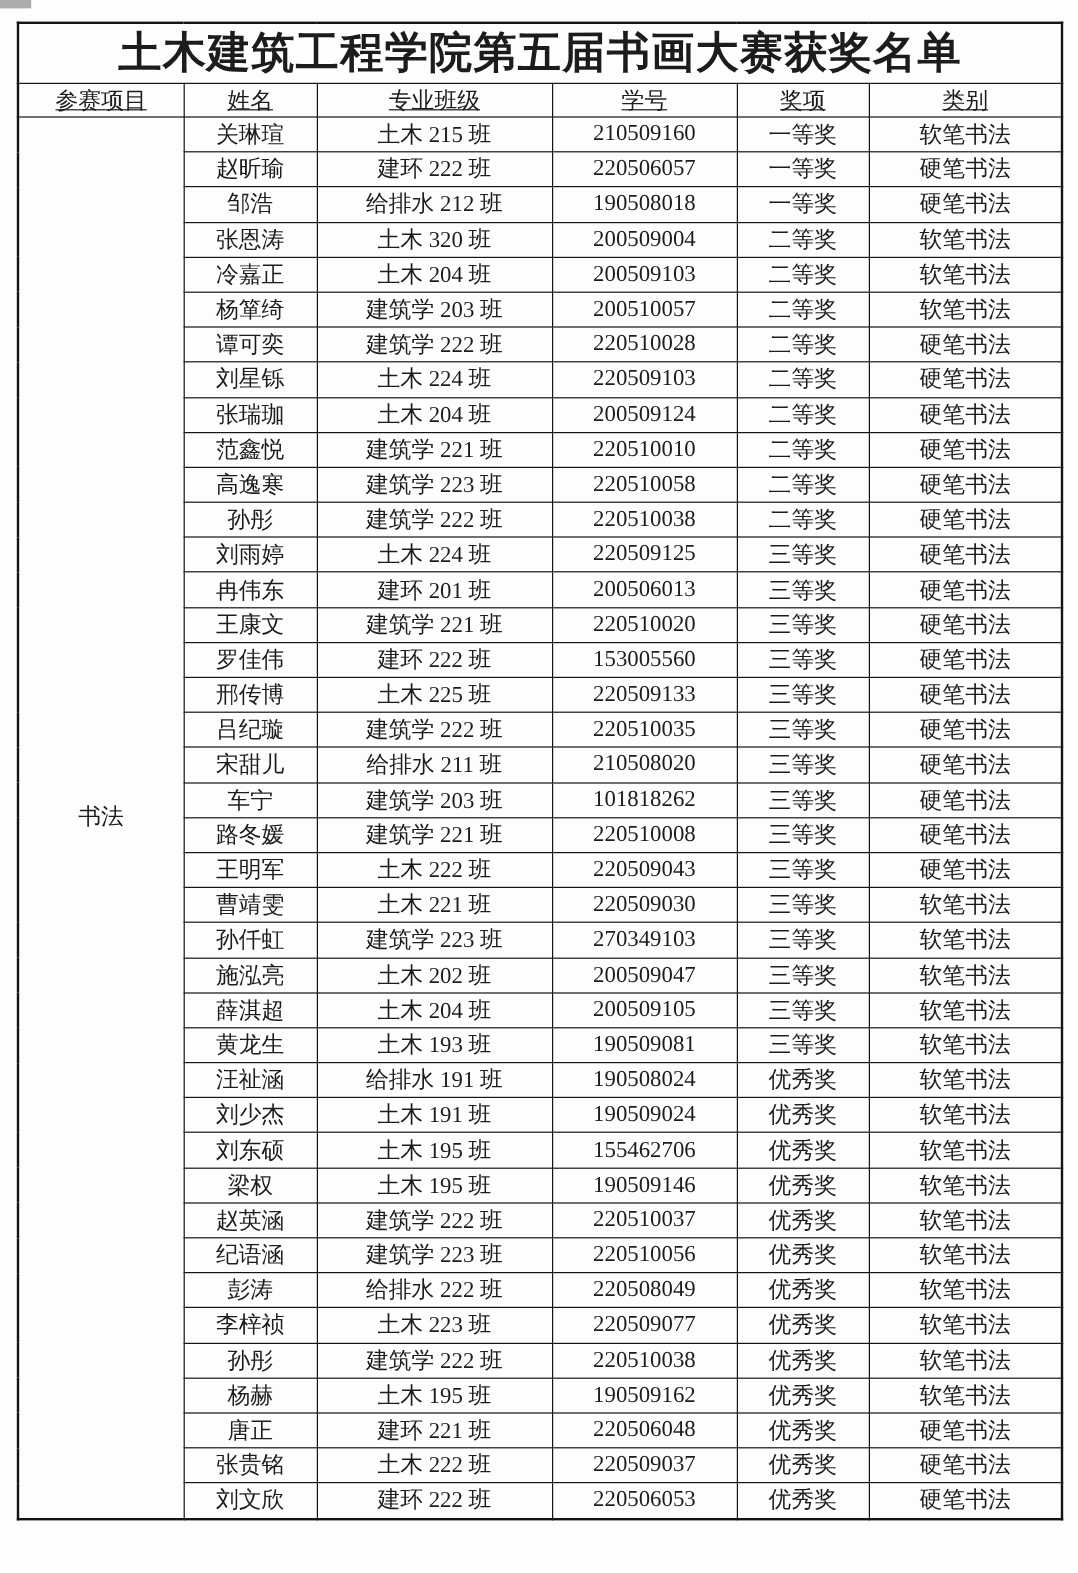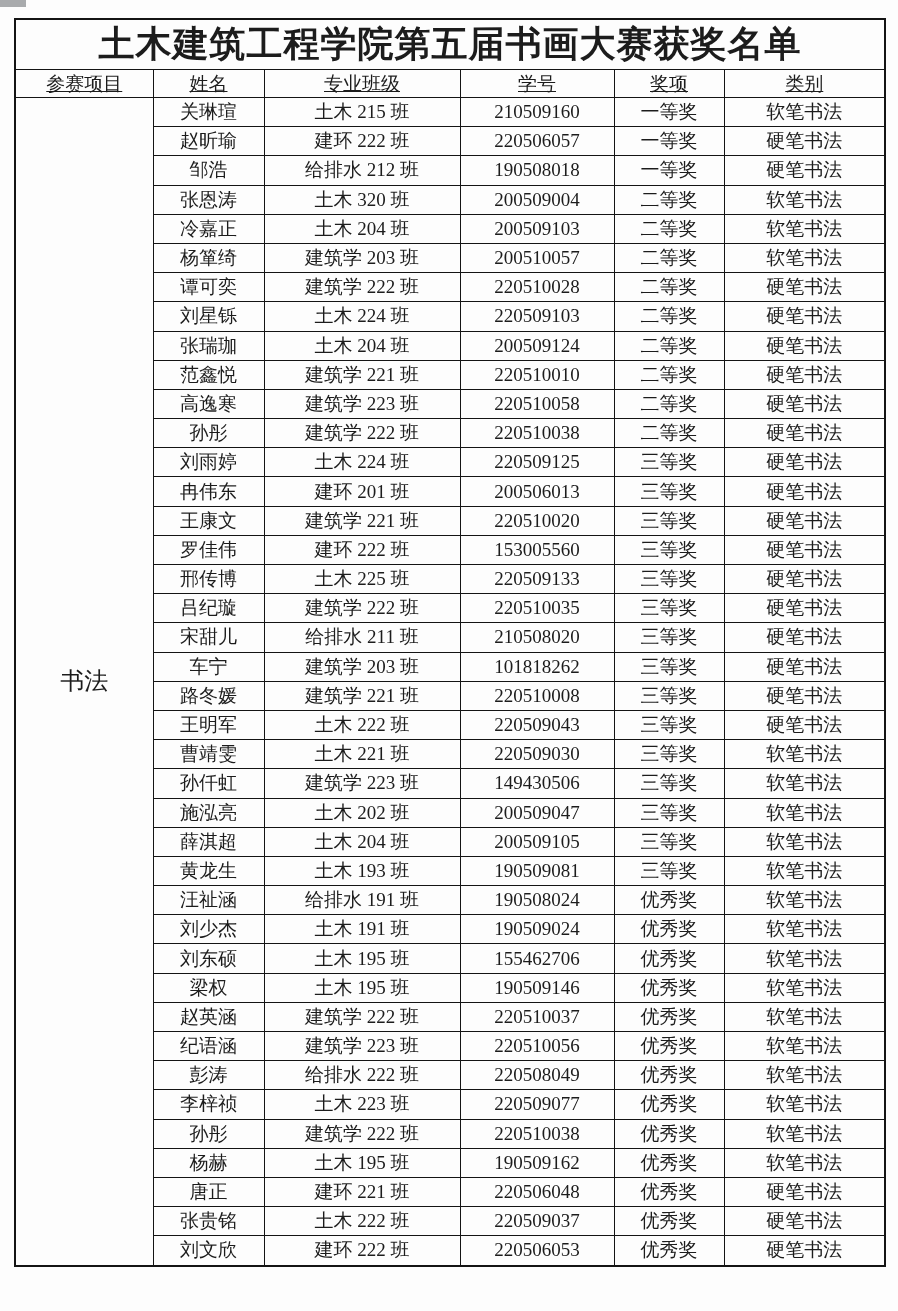--- a/index.html
+++ b/index.html
@@ -51,21 +51,21 @@
     height: 27px;
     font-size: 19px;
     font-weight: normal;
     text-decoration: underline;
   }
   tbody td {
     height: 28.2px;
     font-size: 19px;
   }
   td.category-cell {
-    font-size: 24px;
+    font-size: 19px;
   }
 </style>
 </head>
 <body>
 
 <div class="corner-artifact"></div>
 
 <table class="award-table">
   <colgroup id="colgroup">
       <col style="width: 138px;">
@@ -247,21 +247,21 @@
       <tr>
         <td>曹靖雯</td>
         <td>土木 221 班</td>
         <td>220509030</td>
         <td>三等奖</td>
         <td>软笔书法</td>
       </tr>
       <tr>
         <td>孙仟虹</td>
         <td>建筑学 223 班</td>
-        <td>149430506</td>
+        <td>270349103</td>
         <td>三等奖</td>
         <td>软笔书法</td>
       </tr>
       <tr>
         <td>施泓亮</td>
         <td>土木 202 班</td>
         <td>200509047</td>
         <td>三等奖</td>
         <td>软笔书法</td>
       </tr>

